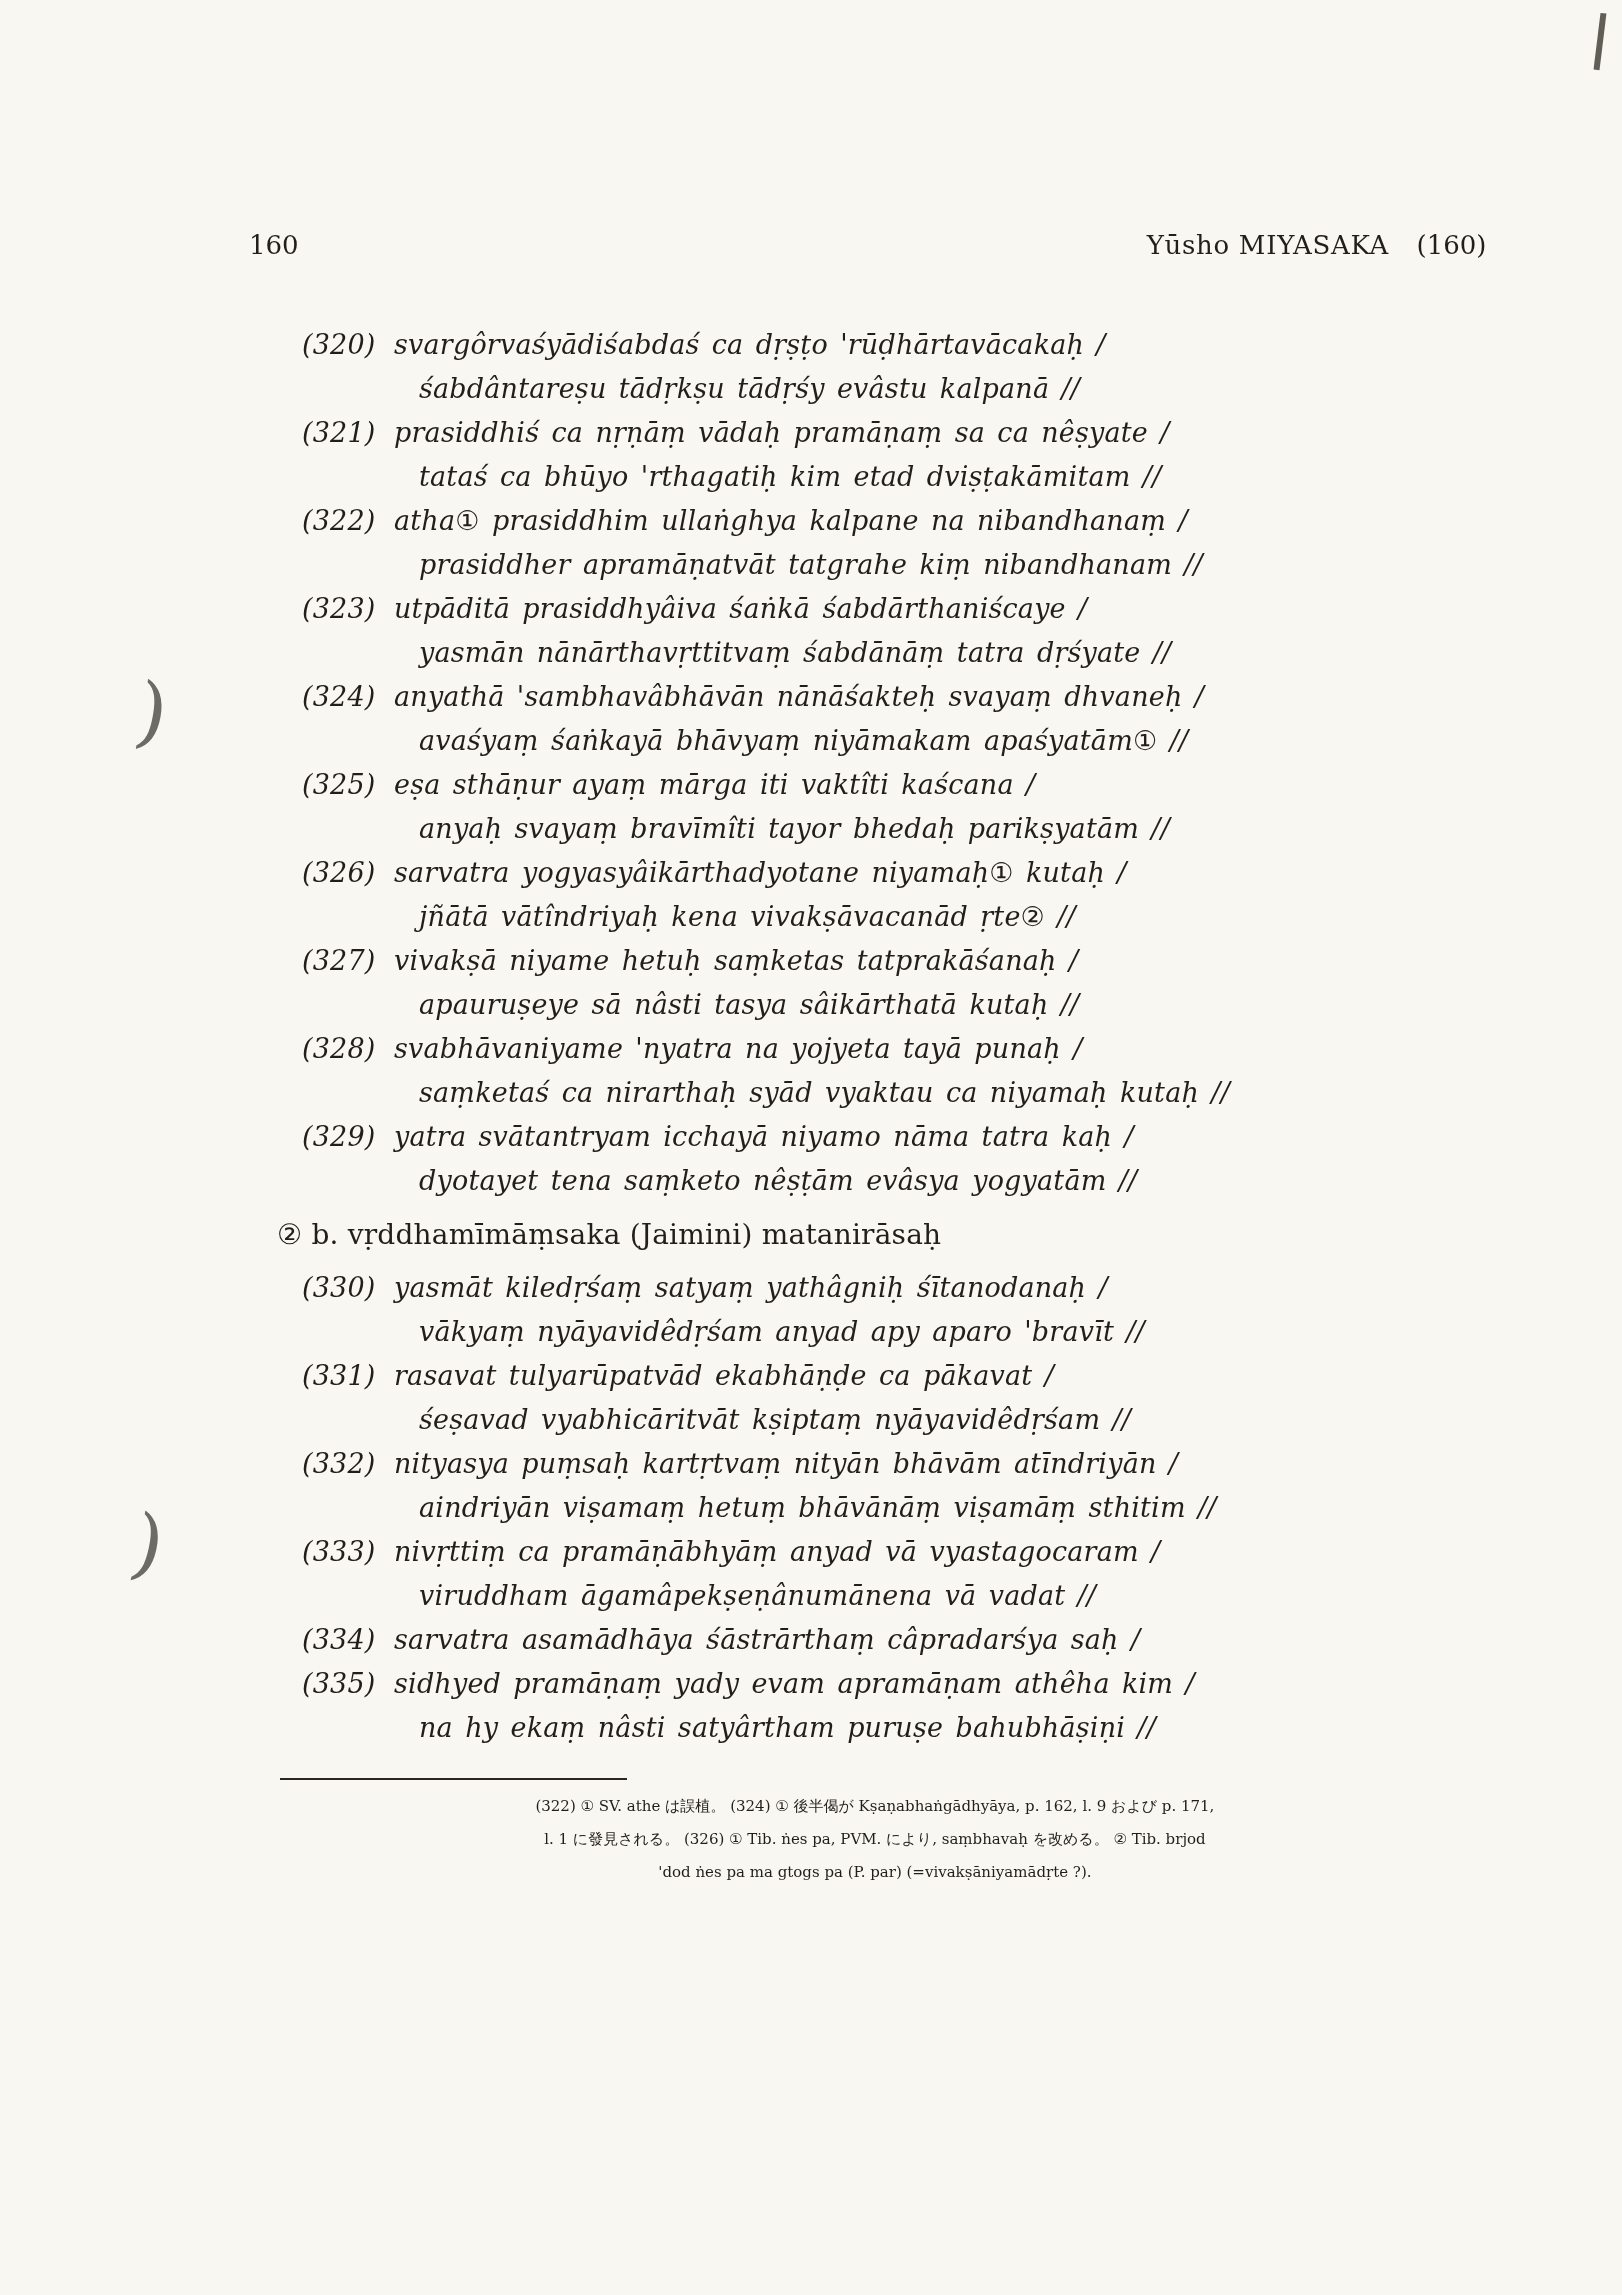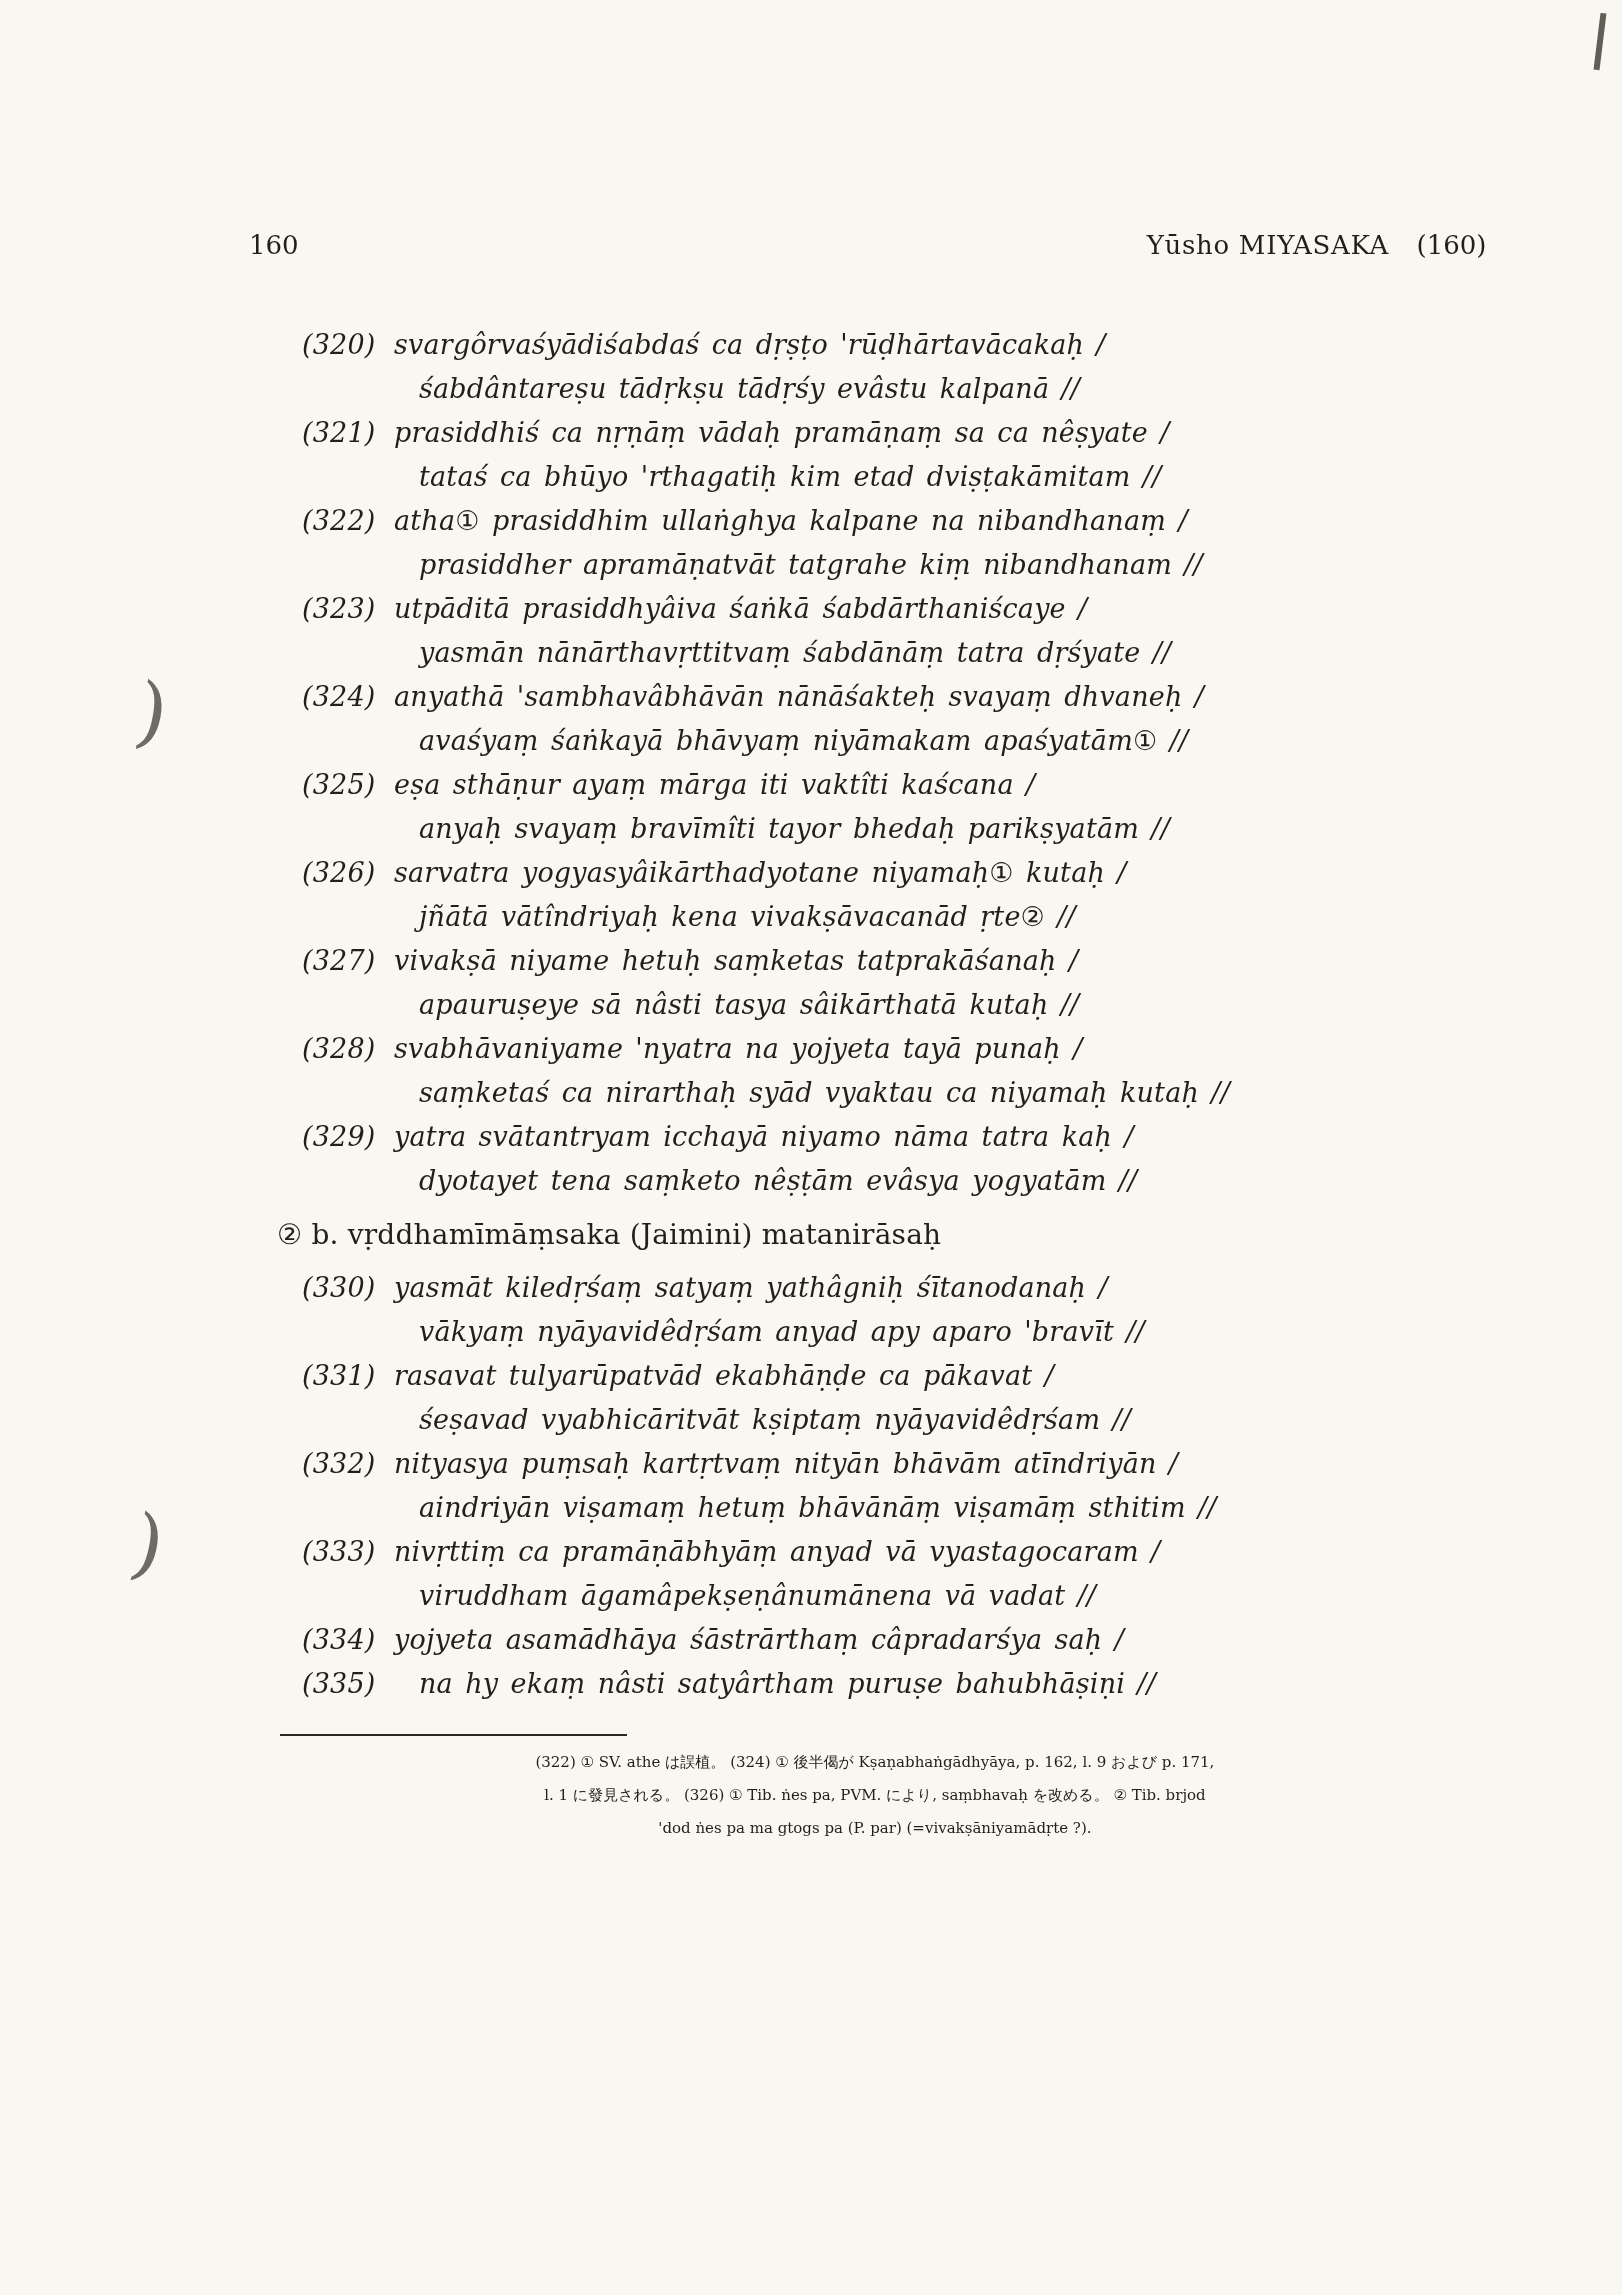--- a/index.html
+++ b/index.html
@@ -166,24 +166,25 @@
       <span class="vl1">nityasya puṃsaḥ kartṛtvaṃ nityān bhāvām atīndriyān /</span>
       <span class="vl2">aindriyān viṣamaṃ hetuṃ bhāvānāṃ viṣamāṃ sthitim //</span>
     </div>
     <div class="verse">
       <span class="vnum">(333)</span>
       <span class="vl1">nivṛttiṃ ca pramāṇābhyāṃ anyad vā vyastagocaram /</span>
       <span class="vl2">viruddham āgamâpekṣeṇânumānena vā vadat //</span>
     </div>
     <div class="verse">
       <span class="vnum">(334)</span>
-      <span class="vl1">yojyeta asamādhāya śāstrārthaṃ câpradarśya saḥ /</span>
+      <span class="vl1">sarvatra asamādhāya śāstrārthaṃ câpradarśya saḥ /</span>
     </div>
     <div class="verse">
       <span class="vnum">(335)</span>
+      <span class="vl1">sidhyed pramāṇaṃ yady evam apramāṇam athêha kim /</span>
       <span class="vl2">na hy ekaṃ nâsti satyârtham puruṣe bahubhāṣiṇi //</span>
     </div>
 
   </section>
 
   <footer class="footnotes">
     <hr class="footnote-rule">
     <p>(322) ① SV. athe は誤植。 (324) ① 後半偈が Kṣaṇabhaṅgādhyāya, p. 162, l. 9 および p. 171,</p>
     <p>l. 1 に發見される。 (326) ① Tib. ṅes pa, PVM. により, saṃbhavaḥ を改める。 ② Tib. brjod</p>
     <p>'dod ṅes pa ma gtogs pa (P. par) (=vivakṣāniyamādṛte ?).</p>

